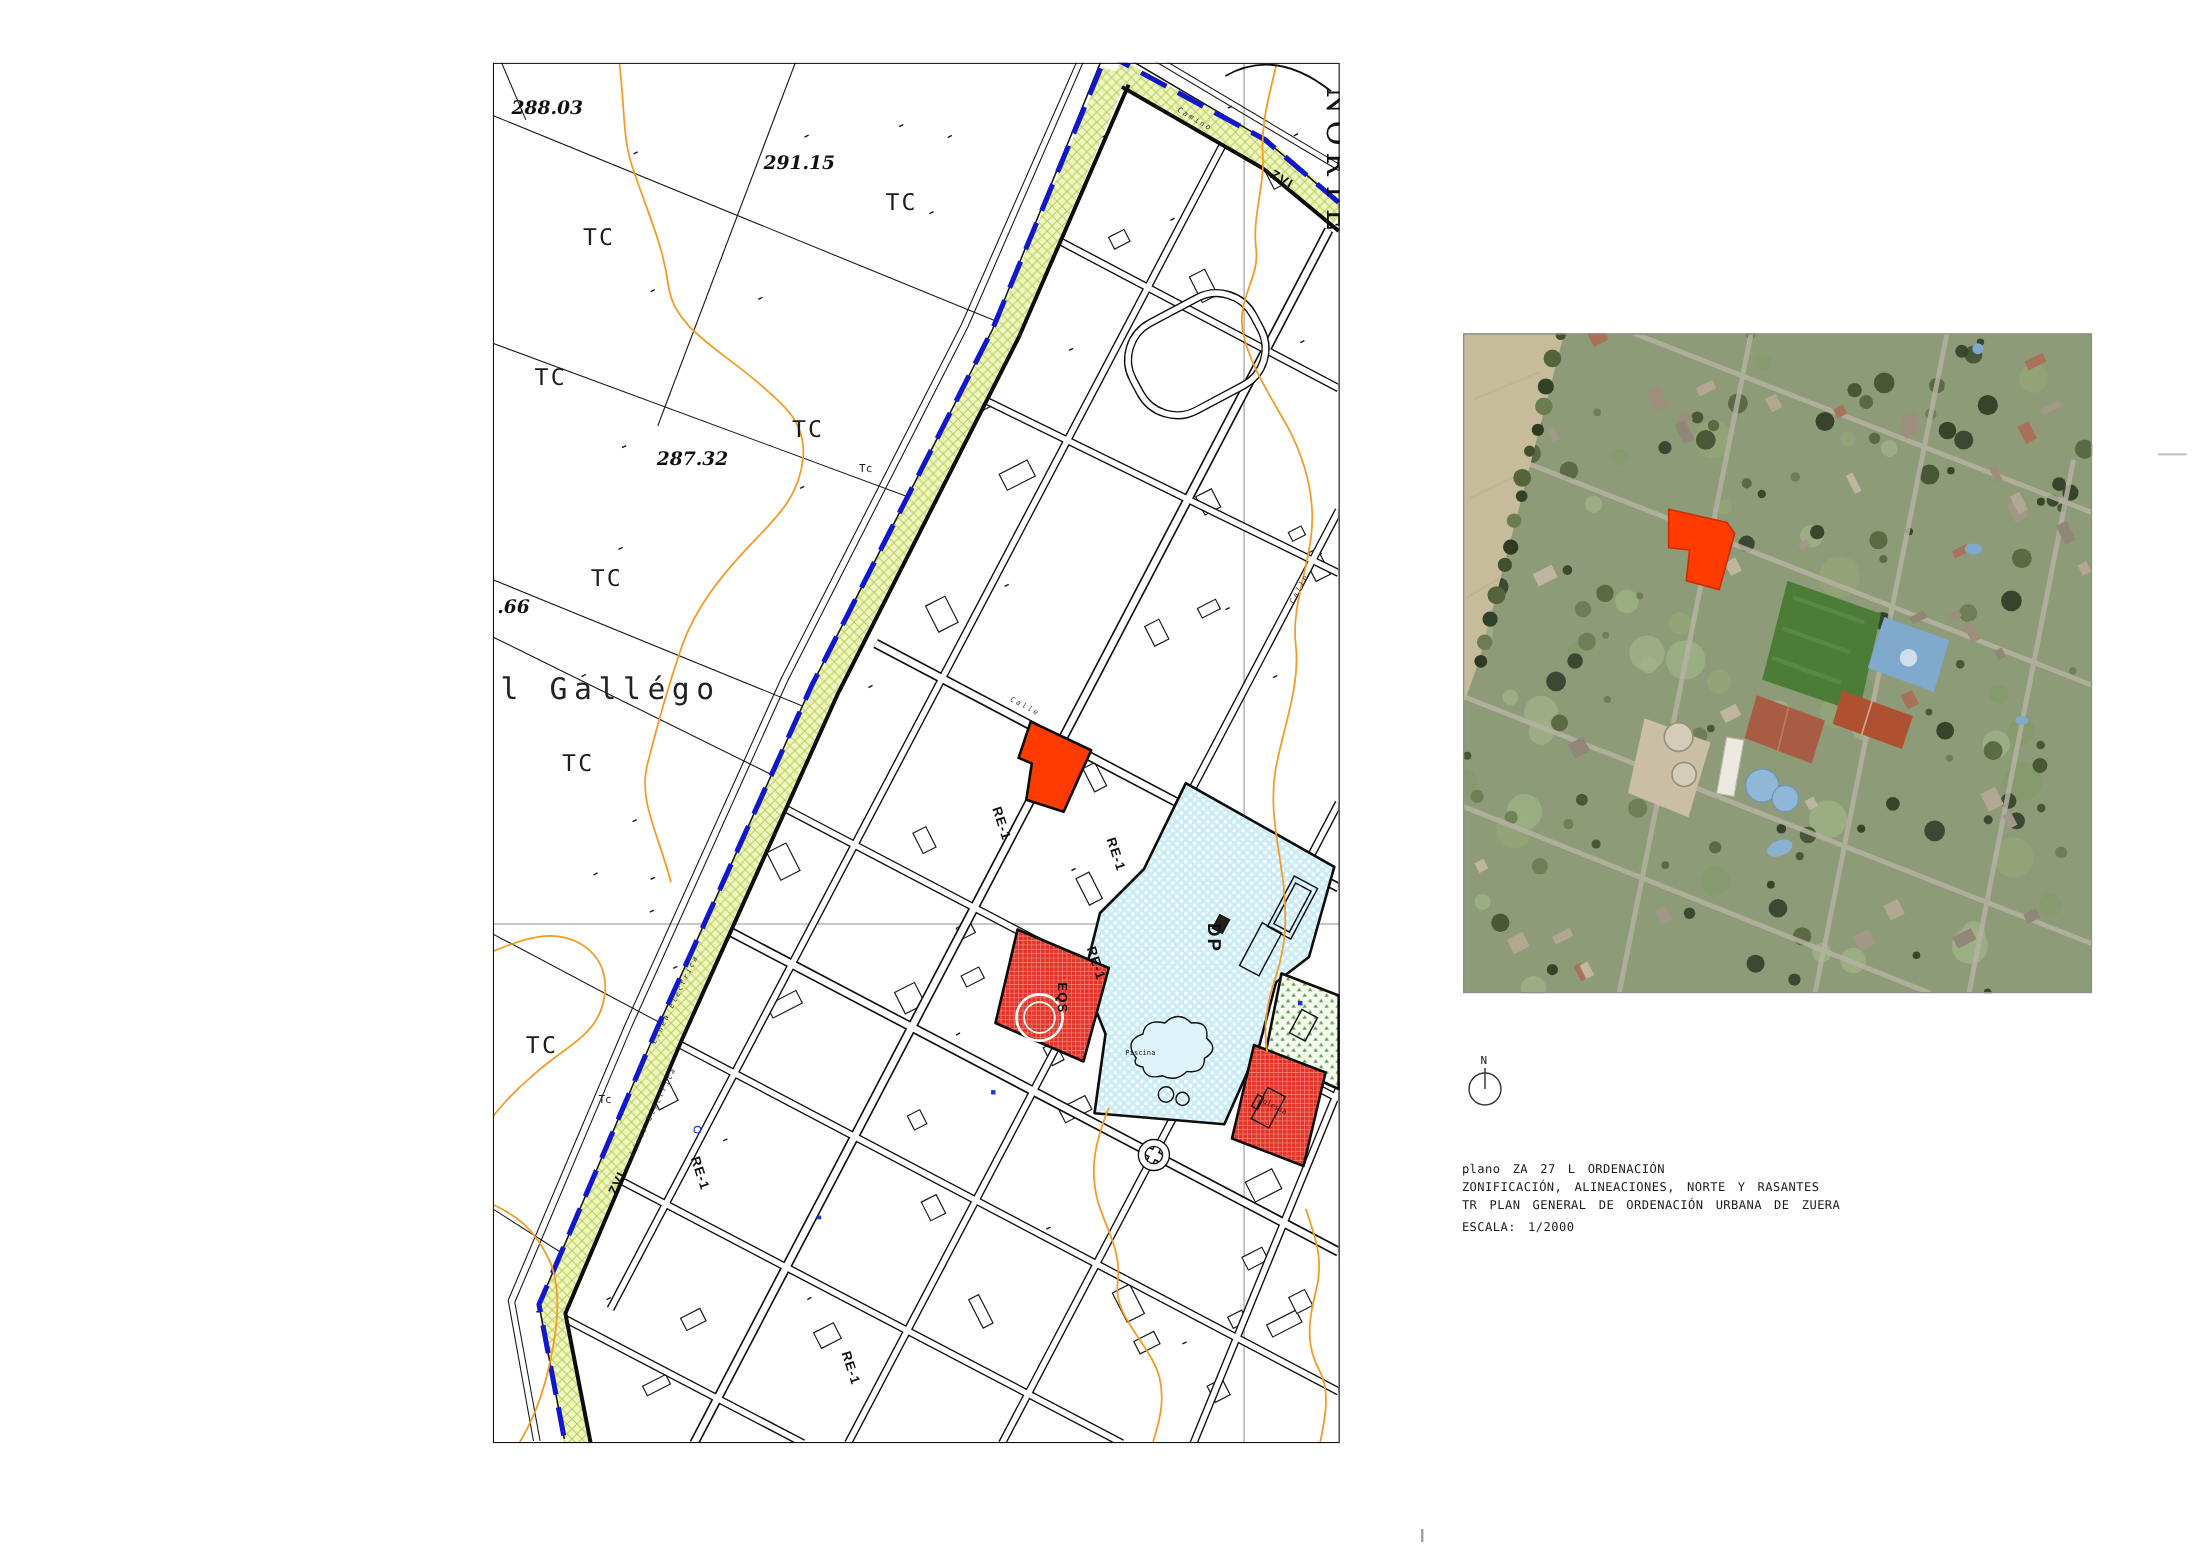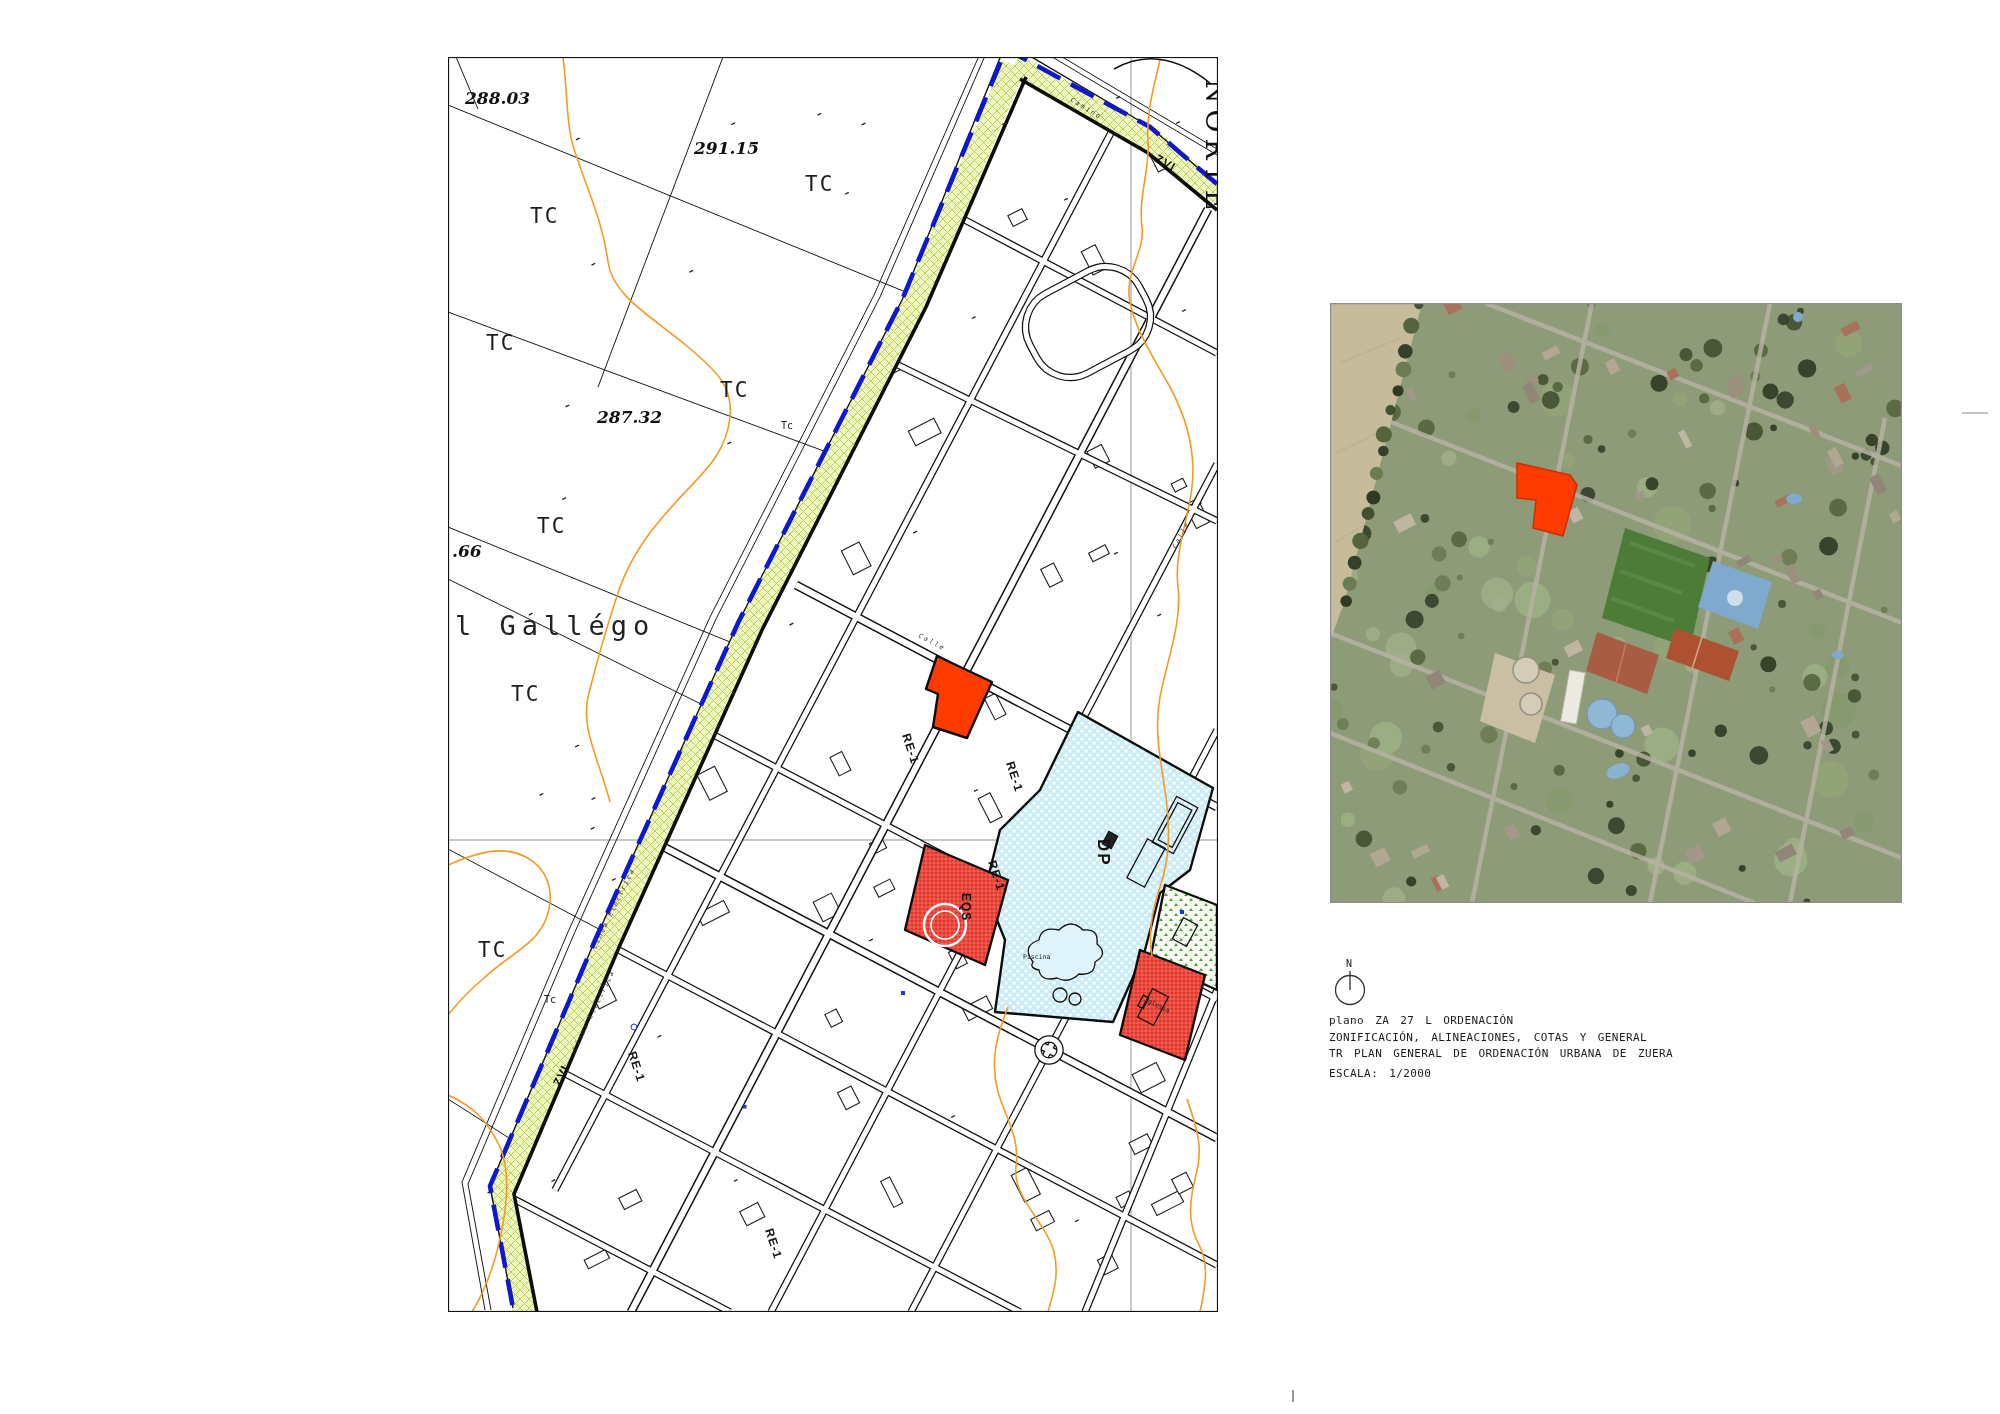--- a/index.html
+++ b/index.html
@@ -29,21 +29,21 @@
   .band-edge{stroke:#141414;stroke-width:1.4;fill:none;}
   .band-inner{stroke:#0d0d0d;stroke-width:3.6;fill:none;}
   .blue-dash{stroke:#1118cc;stroke-width:4.6;fill:none;stroke-dasharray:26 12;}
   .zone{stroke:#0d0d0d;stroke-width:2.4;stroke-linejoin:round;}
   .bld{fill:#ffffff;stroke:#1f1f1f;stroke-width:1.1;}
   #gen-tick rect{fill:#1a1a1a;}
   .detail{stroke:#111;stroke-width:1.3;fill:none;}
 
   
   .legend-line{position:absolute;font:11px "DejaVu Sans Mono", monospace;color:#1b1b1b;
-               letter-spacing:.4px;word-spacing:4px;white-space:pre;}
+               letter-spacing:.4px;word-spacing:4px;white-space:pre;margin-top:42px;}
   .tickmark{position:absolute;background:#9a9a9a;}
 </style>
 </head>
 <body>
 
 <div id="page">
 
   <svg style="position:absolute;left:448px;top:57px" width="770" height="1255" viewBox="0 0 770 1255">
     <defs>
       <pattern id="bandHatch" width="9" height="9" patternUnits="userSpaceOnUse">
@@ -616,20 +616,20 @@
     <rect x="0.5" y="0.5" width="571" height="599" fill="none" stroke="#8d8d8d" stroke-width="1.4"></rect>
   </svg>
 
   <svg style="position:absolute;left:1330px;top:956px" width="44" height="54" viewBox="0 0 44 54">
     <text x="16" y="11" font-size="10" font-family="DejaVu Sans Mono, monospace" fill="#222">N</text>
     <circle cx="20" cy="34" r="14.5" fill="none" stroke="#333" stroke-width="1.3"></circle>
     <line x1="20" y1="34" x2="20" y2="15" stroke="#333" stroke-width="1.3"></line>
   </svg>
 
   <div class="legend-line" style="left:1329px;top:1014px">plano ZA 27 L ORDENACIÓN</div>
-  <div class="legend-line" style="left:1329px;top:1031px">ZONIFICACIÓN, ALINEACIONES, COTAS Y GENERAL</div>
+  <div class="legend-line" style="left:1329px;top:1031px">ZONIFICACIÓN, ALINEACIONES, NORTE Y RASANTES</div>
   <div class="legend-line" style="left:1329px;top:1047px">TR PLAN GENERAL DE ORDENACIÓN URBANA DE ZUERA</div>
   <div class="legend-line" style="left:1329px;top:1067px">ESCALA: 1/2000</div>
 
   <div class="tickmark" style="left:1292px;top:1390px;width:2px;height:12px"></div>
   <div class="tickmark" style="left:1962px;top:412px;width:26px;height:2px;background:#c3c3c3"></div>
 
 </div>
 
 </body></html>

